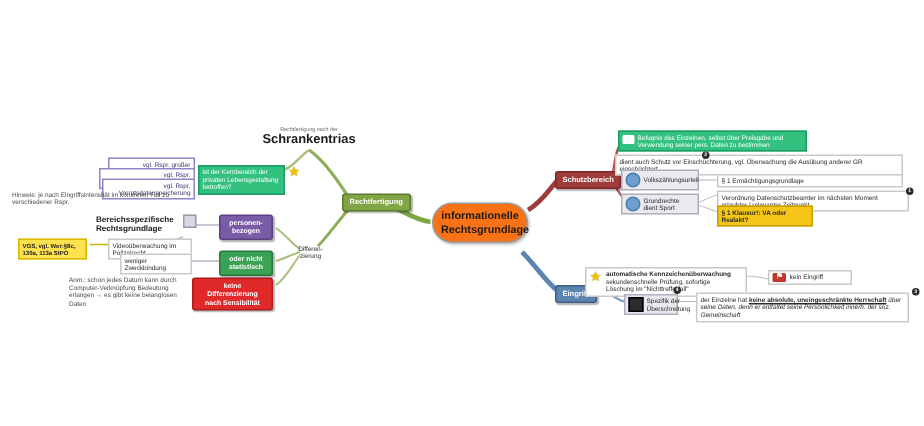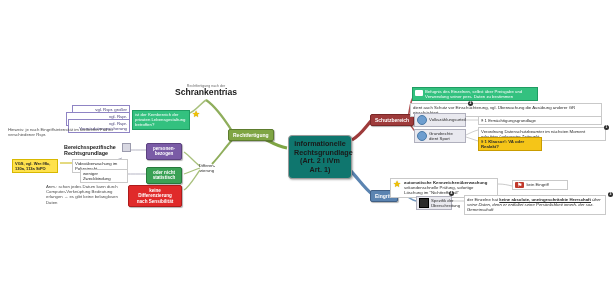--- a/index.html
+++ b/index.html
@@ -10,23 +10,23 @@
     overflow:hidden;
     position:relative;
   }
   #canvas{position:absolute;inset:0;}
   svg.wires{position:absolute;left:0;top:0;width:616px;height:284px;pointer-events:none;}
 
   .node{position:absolute;box-sizing:border-box;}
 
   
   .central{
-    background:#0f766e;
+    background:#f97316;
     border:1px solid #9a9a9a;
-    border-radius:4px;
+    border-radius:16px;
     text-align:center;
     font-weight:bold;
     font-size:7.2px;
     line-height:8.6px;
     color:#1a1a1a;
     padding:4px 5px;
     box-shadow:1px 1px 2px rgba(0,0,0,.28);
   }
 
   
@@ -141,21 +141,20 @@
     <path d="M406,196 C410,198 412,200 416,201" stroke="#7399c0" stroke-width="1.5" fill="none"></path>
 
     <path d="M498,184 C504,184 508,185 512,186" stroke="#bdbdbd" stroke-width="0.8" fill="none"></path>
 
     <path d="M452,201 C456,201 460,201 464,201" stroke="#bdbdbd" stroke-width="0.8" fill="none"></path>
   </svg>
 
   <div class="node central" style="left:288px;top:135px;width:64px;">
     <div>informationelle</div>
     <div>Rechtsgrundlage</div>
-    <div>(Art. 2 I iVm Art. 1)</div>
   </div>
 
   <div class="node pill green" style="left:228px;top:129px;">Rechtfertigung</div>
 
   <div class="node" style="left:156px;top:84px;width:100px;text-align:center;">
     <div class="title-small">Rechtfertigung nach der</div>
     <div class="title-big">Schrankentrias</div>
   </div>
 
   <div class="node tbox greenfill" style="left:132px;top:110px;width:58px;">ist der Kernbereich der privaten Lebensgestaltung betroffen?</div>

